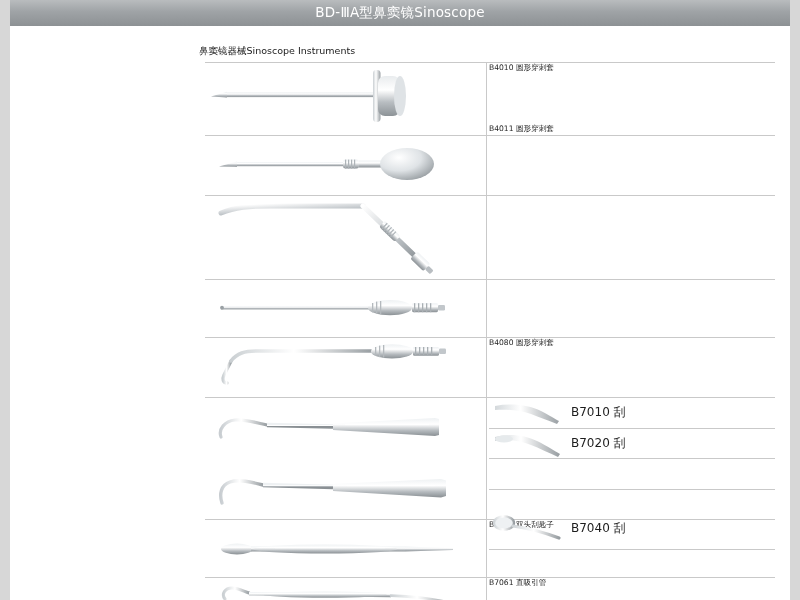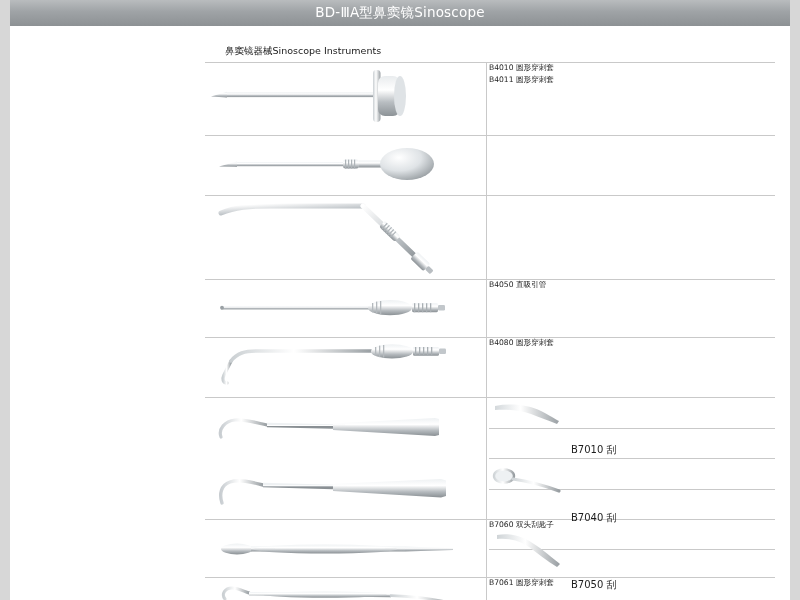--- a/index.html
+++ b/index.html
@@ -55,21 +55,21 @@
     position: absolute;
     top: 26px;
     left: 10px;
     right: 10px;
     bottom: 0;
     background: #ffffff;
   }
 
   .section-title {
     position: absolute;
-    left: 215px;
+    left: 189px;
     top: 19px;
     font-size: 9.5px;
     color: #1a1a1a;
     font-family: "DejaVu Sans", "Liberation Sans", sans-serif;
   }
 
   
   .grid {
     position: absolute;
     left: 195px;
@@ -104,21 +104,21 @@
     height: 100%;
   }
   .label-cell {
     position: absolute;
     left: 284px;
     top: 0;
     right: 0;
     height: 100%;
     display: flex;
     flex-direction: column;
-    justify-content: flex-start;
+    justify-content: space-between;
   }
   .label-line {
     font-size: 7.6px;
     color: #1d1d1d;
     line-height: 1.55;
     white-space: nowrap;
     font-family: "DejaVu Sans", "Liberation Sans", sans-serif;
   }
 
   
@@ -134,25 +134,24 @@
     width: 78px;
     height: 100%;
   }
   .subrow .sub-label {
     position: absolute;
     left: 82px;
     top: 0;
     height: 100%;
     display: flex;
     align-items: center;
-    font-size: 10px;
+    font-size: 12px;
     color: #1d1d1d;
     white-space: nowrap;
     font-family: "DejaVu Sans", "Liberation Sans", sans-serif;
-    margin-top: 37px;
   }
 
   svg { display: block; }
 </style>
 </head>
 <body>
 
 <div class="page">
 
   <div class="side-band left"></div>
@@ -308,23 +307,20 @@
 
             <rect x="207" y="24.2" width="26" height="9" rx="1.4" fill="url(#steelV4)"></rect>
             <rect x="209" y="24.2" width="1.3" height="9" fill="#a9afb3"></rect>
             <rect x="213" y="24.2" width="1.3" height="9" fill="#a9afb3"></rect>
             <rect x="217" y="24.2" width="1.3" height="9" fill="#a9afb3"></rect>
             <rect x="221" y="24.2" width="1.3" height="9" fill="#a9afb3"></rect>
             <rect x="225" y="24.2" width="1.3" height="9" fill="#a9afb3"></rect>
             <rect x="233" y="26" width="7" height="5.4" rx="1.2" fill="#c2c7cb"></rect>
           </svg>
         </div>
-        <div class="label-cell">
-          <div class="label-line">B4050  直吸引管</div>
-        </div>
       </div>
 
       <div class="row" style="top:275px; height:60px">
         <div class="img-cell">
           <svg width="278" height="60" viewBox="0 0 278 60">
             <defs>
               <linearGradient id="steelV5" x1="0" y1="0" x2="0" y2="1">
                 <stop offset="0%" stop-color="#eef1f3"></stop>
                 <stop offset="35%" stop-color="#ffffff"></stop>
                 <stop offset="70%" stop-color="#b5babe"></stop>
@@ -456,70 +452,71 @@
 
             <path d="M20 22 C 16 17, 20 11, 27 11 C 33 11, 38 14, 44 16" stroke="url(#steelH9)" stroke-width="3" fill="none" stroke-linecap="round"></path>
 
             <path d="M44 15 L 186 17.4 L 186 20.2 L 44 18.4 Z" fill="url(#steelV9)"></path>
             <ellipse cx="120" cy="17.6" rx="62" ry="3.2" fill="url(#steelV9)"></ellipse>
 
             <path d="M186 18.6 C 210 19.6, 228 21.6, 244 25.6" stroke="url(#steelH9)" stroke-width="2.6" fill="none" stroke-linecap="round"></path>
           </svg>
         </div>
         <div class="label-cell">
-          <div class="label-line">B7061  圆形穿刺套</div>
+          <div class="label-line">B7061  直吸引管</div>
         </div>
       </div>
 
       <div class="subrow" style="top:335px; height:31px">
         <div class="sub-img">
           <svg width="78" height="31" viewBox="0 0 78 31">
             <defs>
               <linearGradient id="tipg1" x1="0" y1="0" x2="1" y2="0">
                 <stop offset="0%" stop-color="#d3d8db"></stop>
                 <stop offset="40%" stop-color="#ffffff"></stop>
                 <stop offset="100%" stop-color="#9aa0a4"></stop>
               </linearGradient>
             </defs>
             <path d="M6 9 C 22 6, 40 8, 52 14 C 60 18, 66 22, 70 24 L 68 27 C 60 24, 50 20, 42 17 C 30 13, 16 12, 6 13 Z" fill="url(#tipg1)"></path>
           </svg>
         </div>
         <div class="sub-label">B7010  刮</div>
       </div>
 
-
-
-      <div class="subrow" style="top:404px; height:30px">
+      <div class="subrow" style="top:366px; height:30px">
+        <div class="sub-img">
+          <svg width="78" height="30" viewBox="0 0 78 30">
+            <defs>
+              <linearGradient id="tipg2" x1="0" y1="0" x2="1" y2="0">
+                <stop offset="0%" stop-color="#cfd4d7"></stop>
+                <stop offset="40%" stop-color="#ffffff"></stop>
+                <stop offset="100%" stop-color="#979da1"></stop>
+              </linearGradient>
+            </defs>
+            <path d="M6 9 C 20 5, 36 7, 48 13 C 58 18, 66 23, 71 26 L 69 29 C 60 25, 50 20, 42 17 C 30 12, 16 11, 6 13 Z" fill="url(#tipg2)"></path>
+            <ellipse cx="15" cy="11" rx="9" ry="3.4" fill="#e6eaec"></ellipse>
+          </svg>
+        </div>
+        <div class="sub-label">B7020  刮</div>
+      </div>
+
+
+      <div class="subrow" style="top:451px; height:30px">
         <div class="sub-img">
           <svg width="78" height="30" viewBox="0 0 78 30">
             <defs>
               <linearGradient id="tipg4" x1="0" y1="0" x2="1" y2="0">
                 <stop offset="0%" stop-color="#cfd4d7"></stop>
                 <stop offset="45%" stop-color="#ffffff"></stop>
                 <stop offset="100%" stop-color="#979da1"></stop>
               </linearGradient>
             </defs>
             <ellipse cx="15" cy="10" rx="10" ry="6.6" fill="#eef1f3" stroke="url(#tipg4)" stroke-width="2.4"></ellipse>
             <path d="M24 13 C 38 15, 54 19, 70 25" stroke="url(#tipg4)" stroke-width="3.2" fill="none" stroke-linecap="round"></path>
           </svg>
         </div>
         <div class="sub-label">B7040  刮</div>
       </div>
 
-      <div class="subrow" style="top:457px; height:58px">
-        <div class="sub-img">
-          <svg width="78" height="58" viewBox="0 0 78 58">
-            <defs>
-              <linearGradient id="tipg5" x1="0" y1="0" x2="1" y2="0">
-                <stop offset="0%" stop-color="#cfd4d7"></stop>
-                <stop offset="45%" stop-color="#ffffff"></stop>
-                <stop offset="100%" stop-color="#979da1"></stop>
-              </linearGradient>
-            </defs>
-            <path d="M8 16 C 22 13, 36 18, 48 27 C 58 34, 66 41, 71 45 L 68 48 C 58 42, 48 34, 40 28 C 28 20, 16 19, 8 20 Z" fill="url(#tipg5)"></path>
-          </svg>
-        </div>
-        <div class="sub-label">B7050  刮</div>
-      </div>
 
     </div>
   </div>
 </div>
 
 </body></html>

